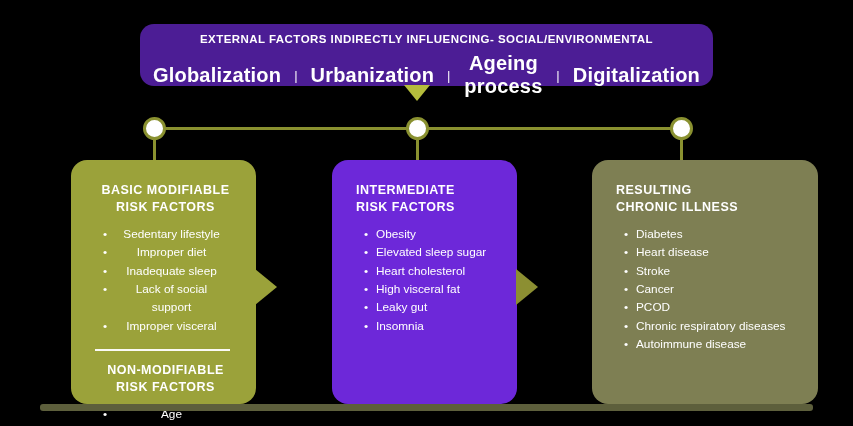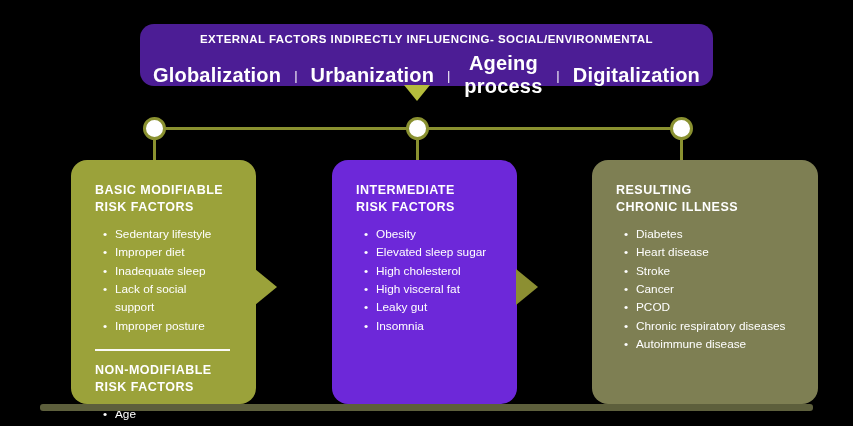--- a/index.html
+++ b/index.html
@@ -108,20 +108,21 @@
     box-sizing: border-box;
     padding: 22px 20px 16px 24px;
     color: #ffffff;
   }
   .card-1 {
     left: 71px;
     top: 160px;
     width: 185px;
     height: 244px;
     background: #9ba23a;
+    text-align: center;
   }
   .card-2 {
     left: 332px;
     top: 160px;
     width: 185px;
     height: 244px;
     background: #6d28d9;
   }
   .card-3 {
     left: 592px;
@@ -222,21 +223,21 @@
   <div class="card card-1">
     <div class="card-title">
       <div>BASIC MODIFIABLE</div>
       <div>RISK FACTORS</div>
     </div>
     <ul class="bullets">
       <li>Sedentary lifestyle</li>
       <li>Improper diet</li>
       <li>Inadequate sleep</li>
       <li>Lack of social support</li>
-      <li>Improper posture</li>
+      <li>Improper visceral</li>
     </ul>
     <div class="divider"></div>
     <div class="card-title">
       <div>NON-MODIFIABLE</div>
       <div>RISK FACTORS</div>
     </div>
     <ul class="bullets">
       <li>Age</li>
       <li>Genetics</li>
     </ul>
@@ -245,21 +246,21 @@
   <div class="arrow arrow-1"></div>
 
   <div class="card card-2">
     <div class="card-title">
       <div>INTERMEDIATE</div>
       <div>RISK FACTORS</div>
     </div>
     <ul class="bullets">
       <li>Obesity</li>
       <li>Elevated sleep sugar</li>
-      <li>High cholesterol</li>
+      <li>Heart cholesterol</li>
       <li>High visceral fat</li>
       <li>Leaky gut</li>
       <li>Insomnia</li>
     </ul>
   </div>
 
   <div class="arrow arrow-2"></div>
 
   <div class="card card-3">
     <div class="card-title">

